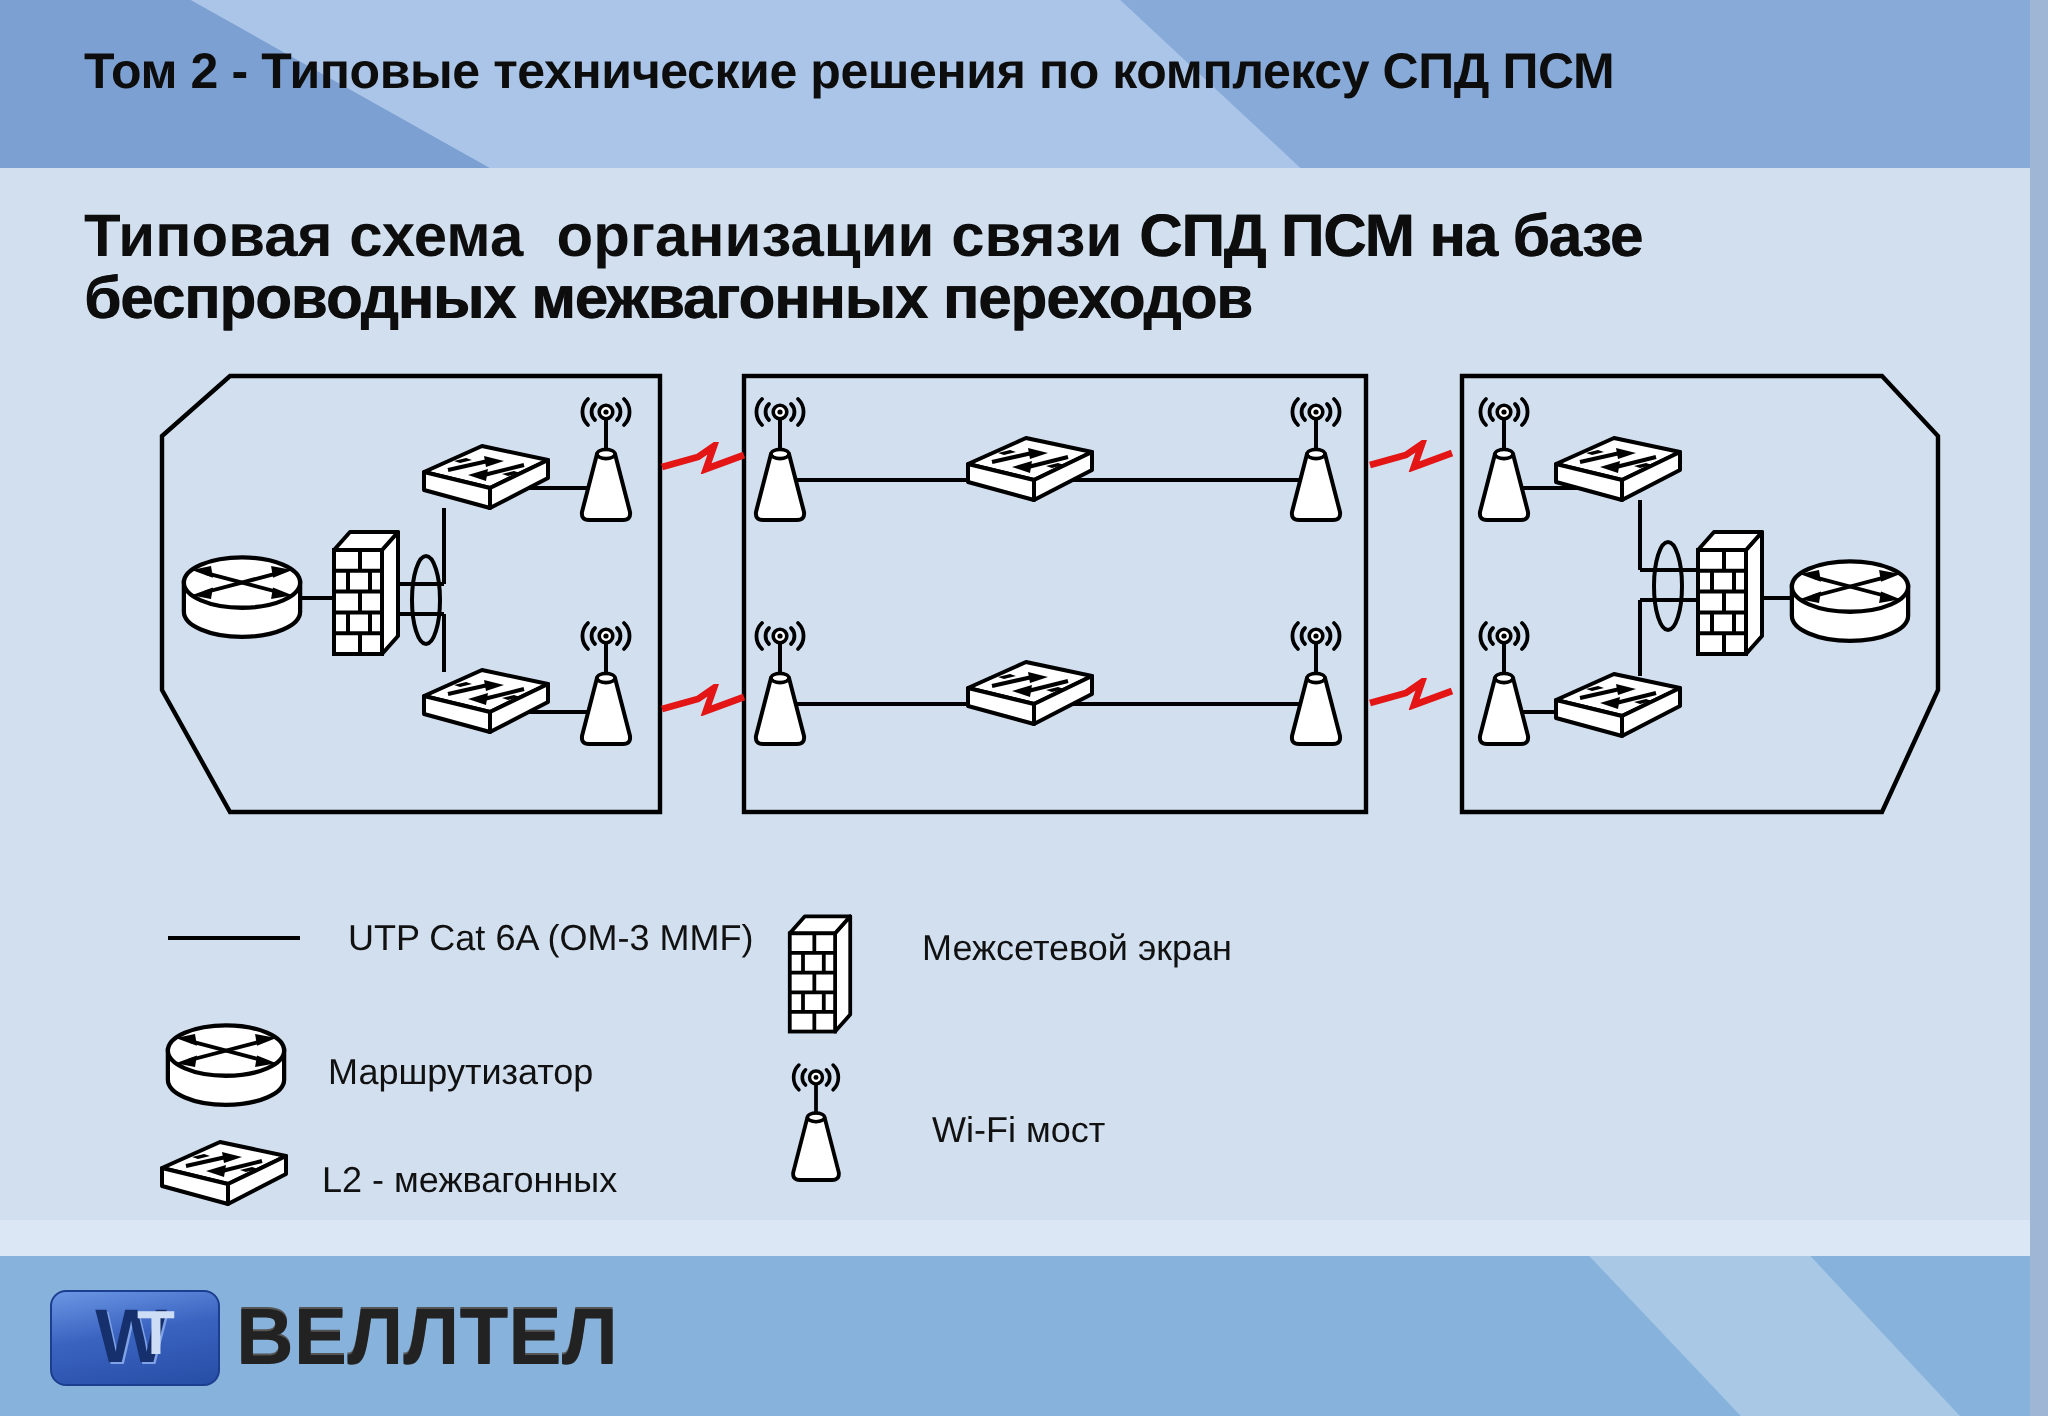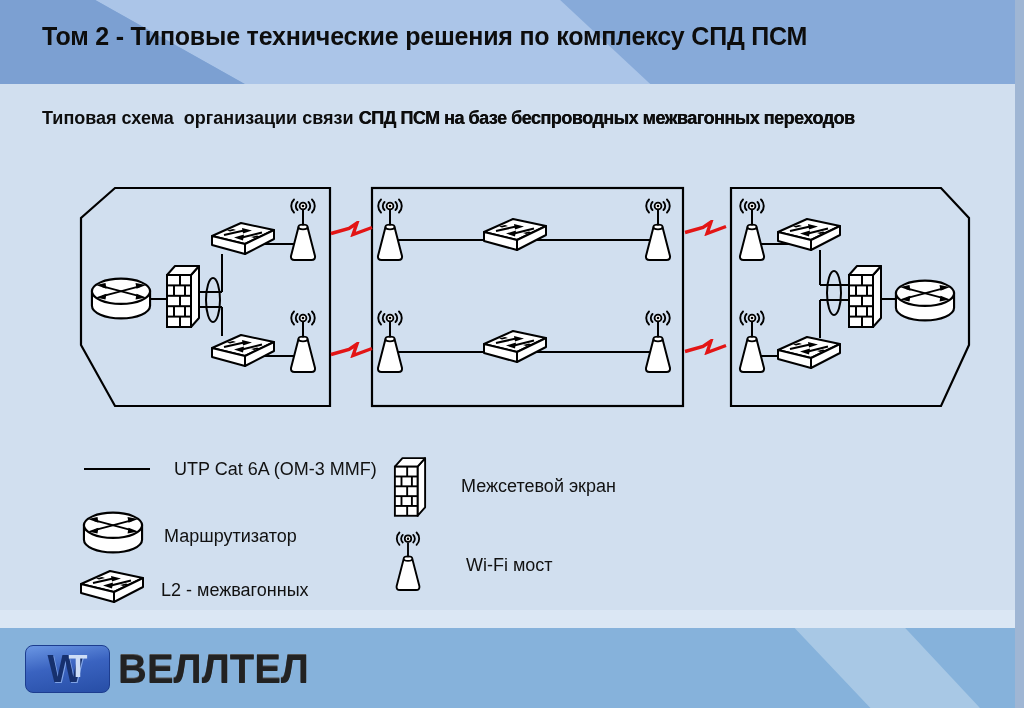--- a/index.html
+++ b/index.html
@@ -6,21 +6,21 @@
   .slide{position:relative;width:1015px;height:708px;background:#d1dfef;overflow:hidden;}
 
   
   .header{position:absolute;top:0;left:0;width:1024px;height:84px;background:#87aad9;}
   .header .decor{position:absolute;top:0;left:0;width:100%;height:100%;}
   .header .dark-wedge{background:#7ca0d2;clip-path:polygon(0 0,9.3% 0,23.9% 100%,0 100%);}
   .header .light-band{background:#abc5e8;clip-path:polygon(9.3% 0,54.7% 0,63.5% 100%,23.9% 100%);}
   .page-title{position:absolute;left:42px;top:22px;font-size:25px;font-weight:bold;color:#0d0d0d;letter-spacing:-0.2px;white-space:nowrap;}
 
   
-  .subtitle{position:absolute;left:42px;top:103px;width:935px;font-size:18px;font-weight:bold;color:#0d0d0d;line-height:31px;white-space:pre-wrap;}
+  .subtitle{position:absolute;left:42px;top:103px;width:935px;font-size:30px;font-weight:bold;color:#0d0d0d;line-height:31px;white-space:pre-wrap;}
   .subtitle .narrow{letter-spacing:-0.5px;text-shadow:0.4px 0 0 #0d0d0d;}
 
   
   svg.diagram{position:absolute;left:0;top:0;width:1024px;height:708px;}
   svg.diagram line{stroke:#000;stroke-width:2;}
   svg.diagram .sec{fill:none;stroke:#000;stroke-width:2.2;}
   svg.diagram .oval{fill:none;stroke:#000;stroke-width:2;}
 
   
   .legend-label{position:absolute;font-size:18px;color:#111;white-space:nowrap;}
@@ -169,21 +169,21 @@
       <use href="#sym-router" x="82" y="510" width="62" height="48"></use>
       <use href="#sym-switch" x="79" y="568" width="66" height="36"></use>
       <use href="#sym-firewall" x="393" y="455" width="34" height="63"></use>
       <use href="#sym-antenna" x="389" y="530" width="38" height="63"></use>
     </g>
   </svg>
 
   <div class="legend-label" style="left:174px;top:459px;">UTP Cat 6A (OM-3 MMF)</div>
   <div class="legend-label" style="left:164px;top:526px;text-align:center;">Маршрутизатор</div>
   <div class="legend-label" style="left:161px;top:580px;">L2 - межвагонных</div>
-  <div class="legend-label" style="left:461px;top:476px;">Межсетевой экран</div>
+  <div class="legend-label" style="left:461px;top:464px;">Межсетевой экран</div>
   <div class="legend-label" style="left:466px;top:555px;">Wi-Fi мост</div>
 
   <div class="pre-footer"></div>
   <div class="footer">
     <div class="decor"></div>
     <div class="logo">
       <div class="logo-badge">
         <span class="w">W</span>
         <span class="t">T</span>
       </div>

